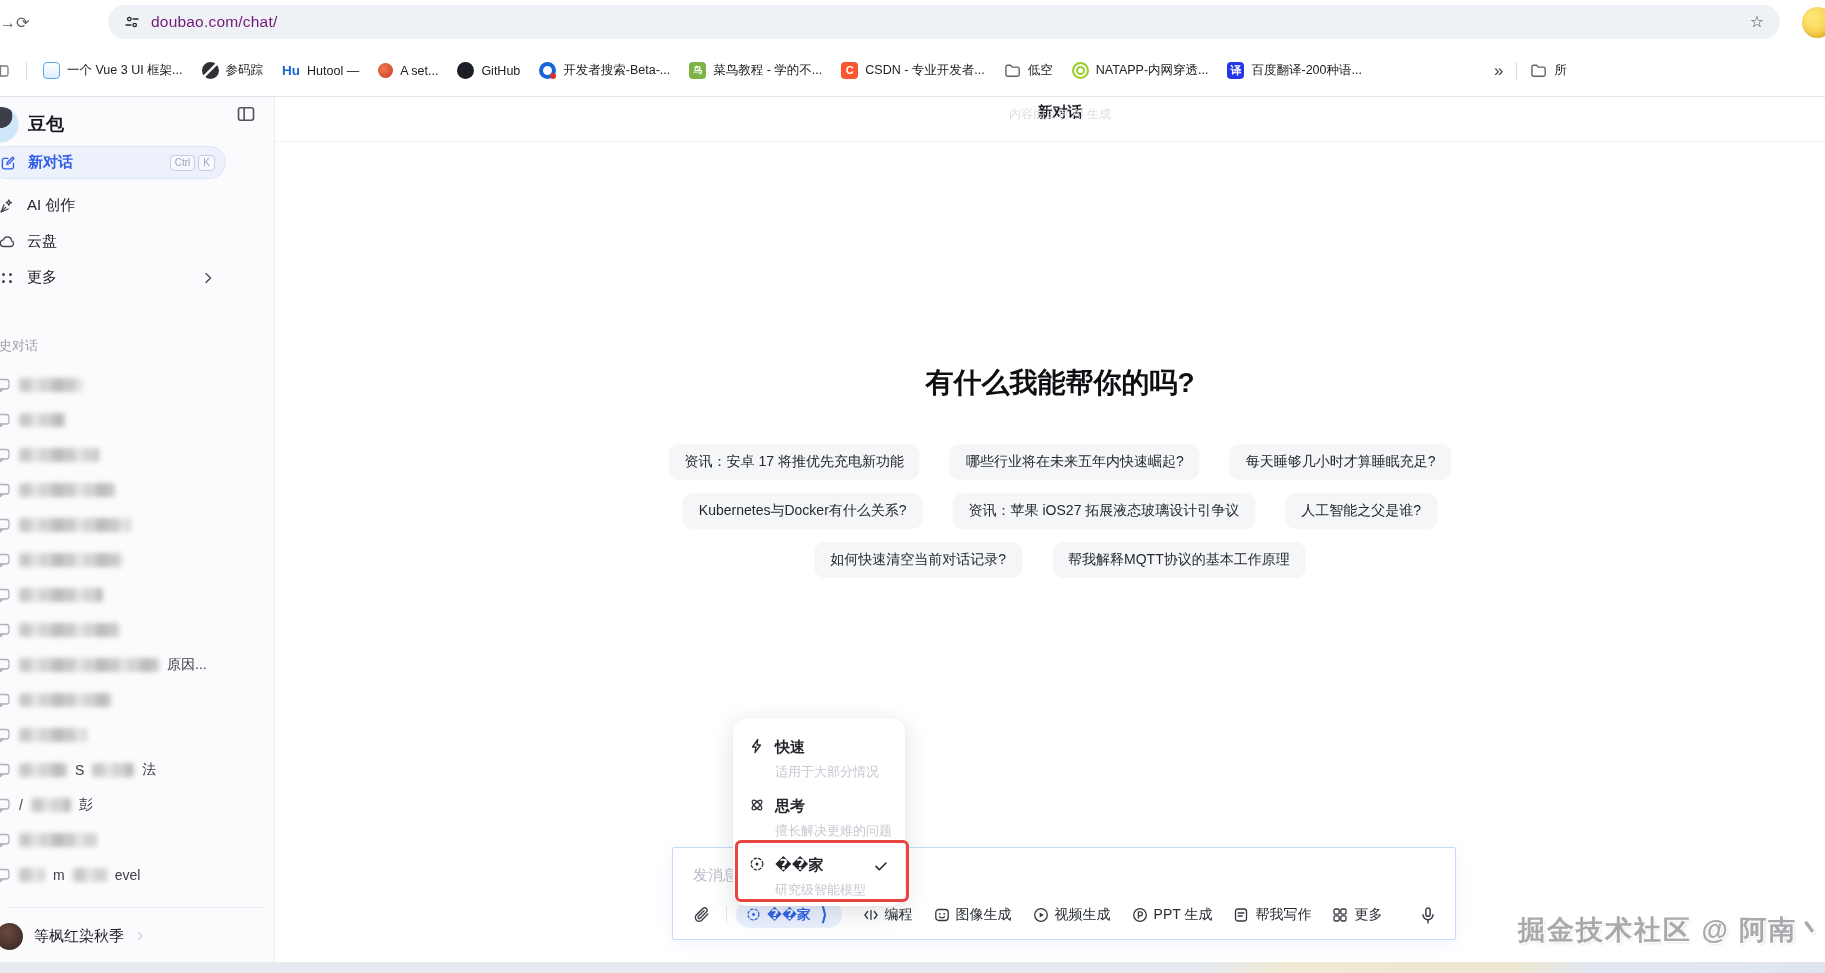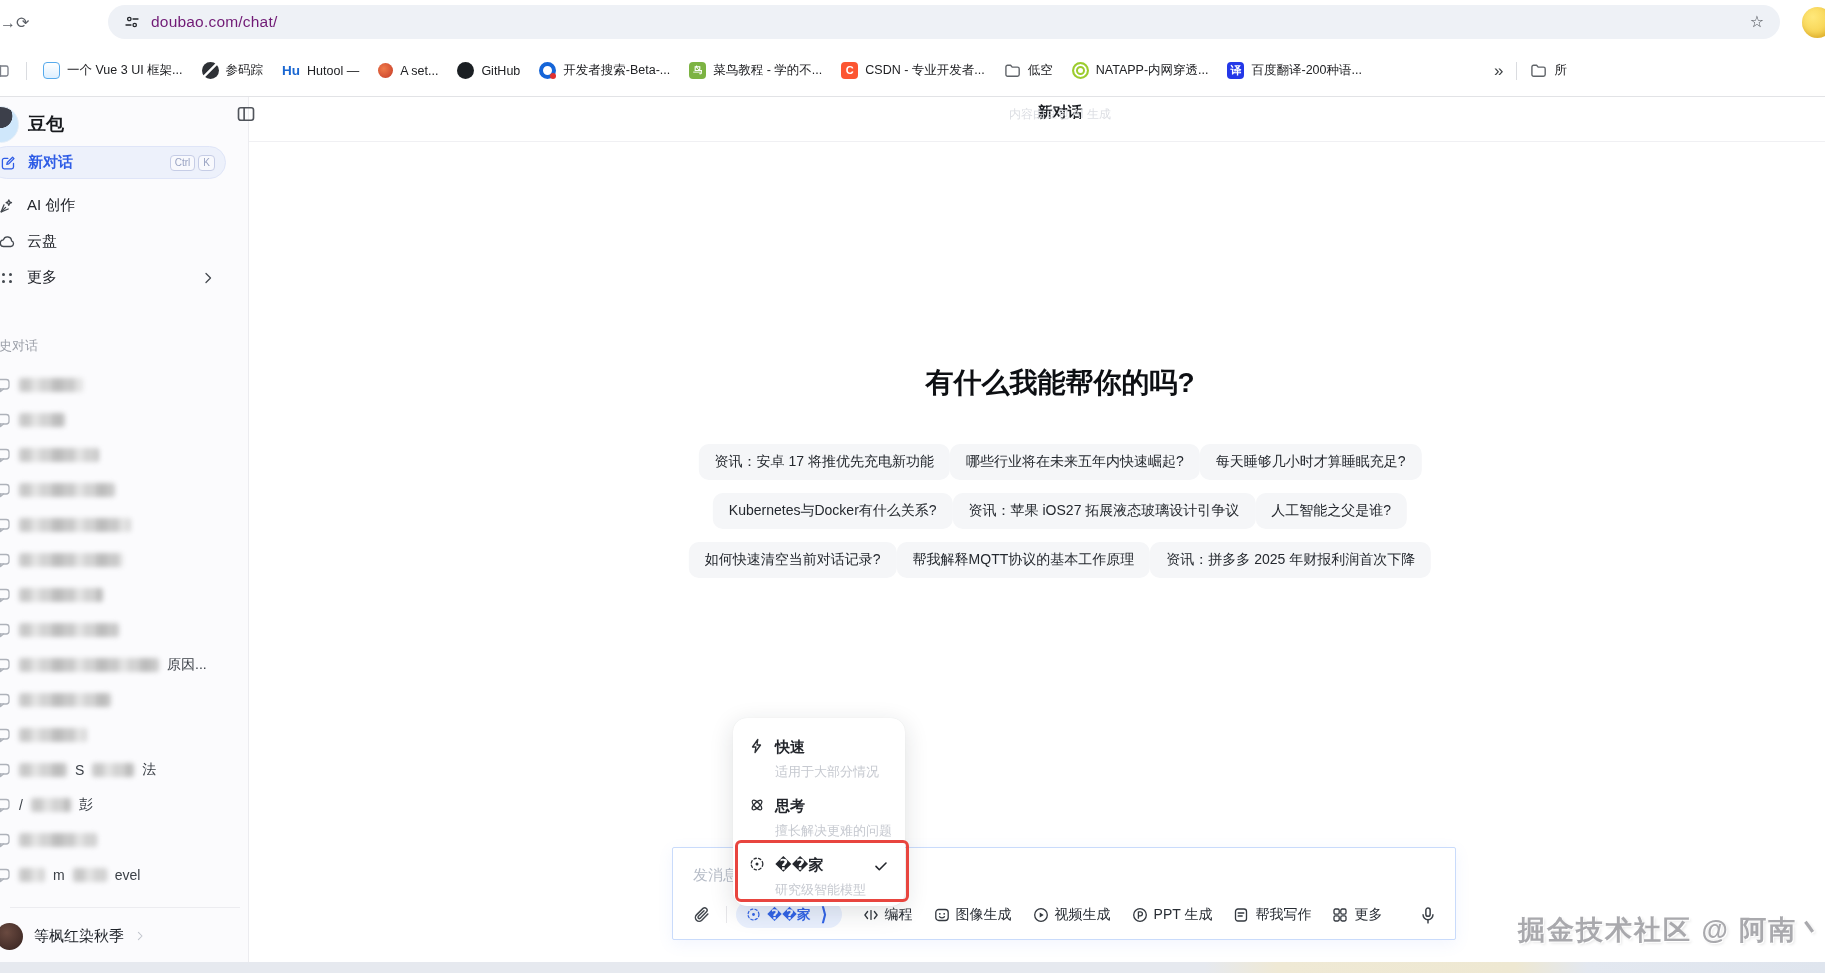--- a/index.html
+++ b/index.html
@@ -32,21 +32,21 @@
   .fv-github{border-radius:50%;background:#1b1f23}
   .fv-devsearch{border-radius:50%;background:#fff;border:4px solid #1565d8;position:relative}
   .fv-devsearch::after{content:"";position:absolute;right:-4px;bottom:-4px;width:6px;height:6px;border-radius:50%;background:#e03131}
   .fv-runoob{border-radius:4px;background:#7cb342;font-size:9px}
   .fv-csdn{background:#fc5531}
   .fv-folder{color:#5f6368;background:none}
   .fv-natapp{border-radius:50%;background:#fff;border:2px solid #9ccc2e;box-shadow:inset 0 0 0 2px #fff,inset 0 0 0 4px #9ccc2e}
   .fv-fanyi{background:#2438e8}
 
   
-  .sidebar{position:absolute;left:0;top:97px;width:249px;height:865px;background:#fbfbfd;border-right:1px solid #ececf0;overflow:hidden;z-index:1}
+  .sidebar{position:absolute;left:0;top:97px;width:275px;height:865px;background:#fbfbfd;border-right:1px solid #ececf0;overflow:hidden;z-index:1}
   .logo-row{position:absolute;left:0;top:7px;height:40px;display:flex;align-items:center}
   .db-avatar{width:37px;height:37px;border-radius:50%;margin-left:-18px;flex:none;background:radial-gradient(circle at 50% 26%,#3c3f4a 0 37%,#cfe7fb 39%);border:1px solid #e4eef8}
   .logo-name{font-size:18px;font-weight:700;color:#17191d;margin-left:9px}
   .nav-item{position:absolute;left:-10px;width:236px;height:33px;display:flex;align-items:center;gap:12px;border-radius:17px;padding:0 10px 0 9px;font-size:15px;color:#23262c;cursor:pointer}
   .nav-item .ic{color:#43484f}
   .nav-item.active{background:#edf1fb;border:1px solid #dfe5f8;color:#2e5ce6;font-weight:700}
   .nav-item.active .ic{color:#2e5ce6}
   .kbd-group{margin-left:auto;display:flex;gap:3px}
   .kbd{border:1px solid #c6cde6;border-radius:4px;padding:1px 4px;font-size:10px;font-weight:400;color:#98a2c2;background:rgba(255,255,255,.6);line-height:12px}
   .nav-chevron{margin-left:auto;color:#b6bac2}
@@ -64,21 +64,21 @@
 
   
   .collapse-btn{position:absolute;left:236px;top:104px;width:20px;height:20px;color:#50545b;cursor:pointer;z-index:2}
   .h-title{position:absolute;left:1060px;top:103px;transform:translateX(-50%);font-size:15px;font-weight:700;color:#1b1e23;white-space:nowrap}
   .h-sub{position:absolute;left:1060px;top:106px;transform:translateX(-50%);font-size:12px;color:#dcdee3;white-space:nowrap}
   .h-div{position:absolute;left:229px;right:0;top:141px;border-top:1px solid #f0f0f3}
 
   
   .greeting{position:absolute;left:1060px;top:364px;transform:translateX(-50%);font-size:28px;font-weight:700;color:#0d0f13;white-space:nowrap}
   .chips{position:absolute;left:1060px;top:444px;transform:translateX(-50%);display:flex;flex-direction:column;align-items:center;gap:13px}
-  .chip-row{display:flex;gap:0}
+  .chip-row{display:flex;gap:30px}
   .chip{height:36px;display:flex;align-items:center;padding:0 16px;background:#f5f6f8;border-radius:10px;font-size:14px;color:#24282e;white-space:nowrap;cursor:pointer}
 
   
   .menu-card{position:absolute;left:733px;top:718px;width:172px;height:188px;background:#fff;border-radius:14px;box-shadow:0 6px 24px rgba(31,35,41,.14),0 0 1px rgba(31,35,41,.10);padding:20px 16px 12px;z-index:5}
   .menu-item{margin-bottom:16px;position:relative;cursor:pointer}
   .mi-head{display:flex;align-items:flex-start;gap:10px;font-size:15px;font-weight:700;color:#23262c}
   .mi-head .ic{color:#2b2e33}
   .mi-desc{margin:6px 0 0 26px;font-size:13px;color:#c6c9d0;white-space:nowrap}
   .mi-check{position:absolute;right:0;top:2px;color:#23262c}
   .red-box{position:absolute;left:735px;top:840px;width:174px;height:62px;border:3px solid #e8453f;border-radius:6px;z-index:6;pointer-events:none}
@@ -425,21 +425,20 @@
       <div class="chip">每天睡够几小时才算睡眠充足?</div>
     </div>
     <div class="chip-row">
       <div class="chip">Kubernetes与Docker有什么关系?</div>
       <div class="chip">资讯：苹果 iOS27 拓展液态玻璃设计引争议</div>
       <div class="chip">人工智能之父是谁?</div>
     </div>
     <div class="chip-row">
       <div class="chip">如何快速清空当前对话记录?</div>
       <div class="chip">帮我解释MQTT协议的基本工作原理</div>
-      <div class="chip">资讯：拼多多 2025 年财报利润首次下降</div>
     </div>
   </div>
 
 <div class="menu-card">
     <div class="menu-item">
       <div class="mi-head">
         <span class="ic ">
           <svg viewBox="0 0 16 16" fill="none" stroke="currentColor" stroke-width="1.3" stroke-linecap="round" stroke-linejoin="round">
             <path d="M8.8 1.5L3.5 9h3.4l-.9 5.5L11.5 7H8z"></path>
           </svg>

